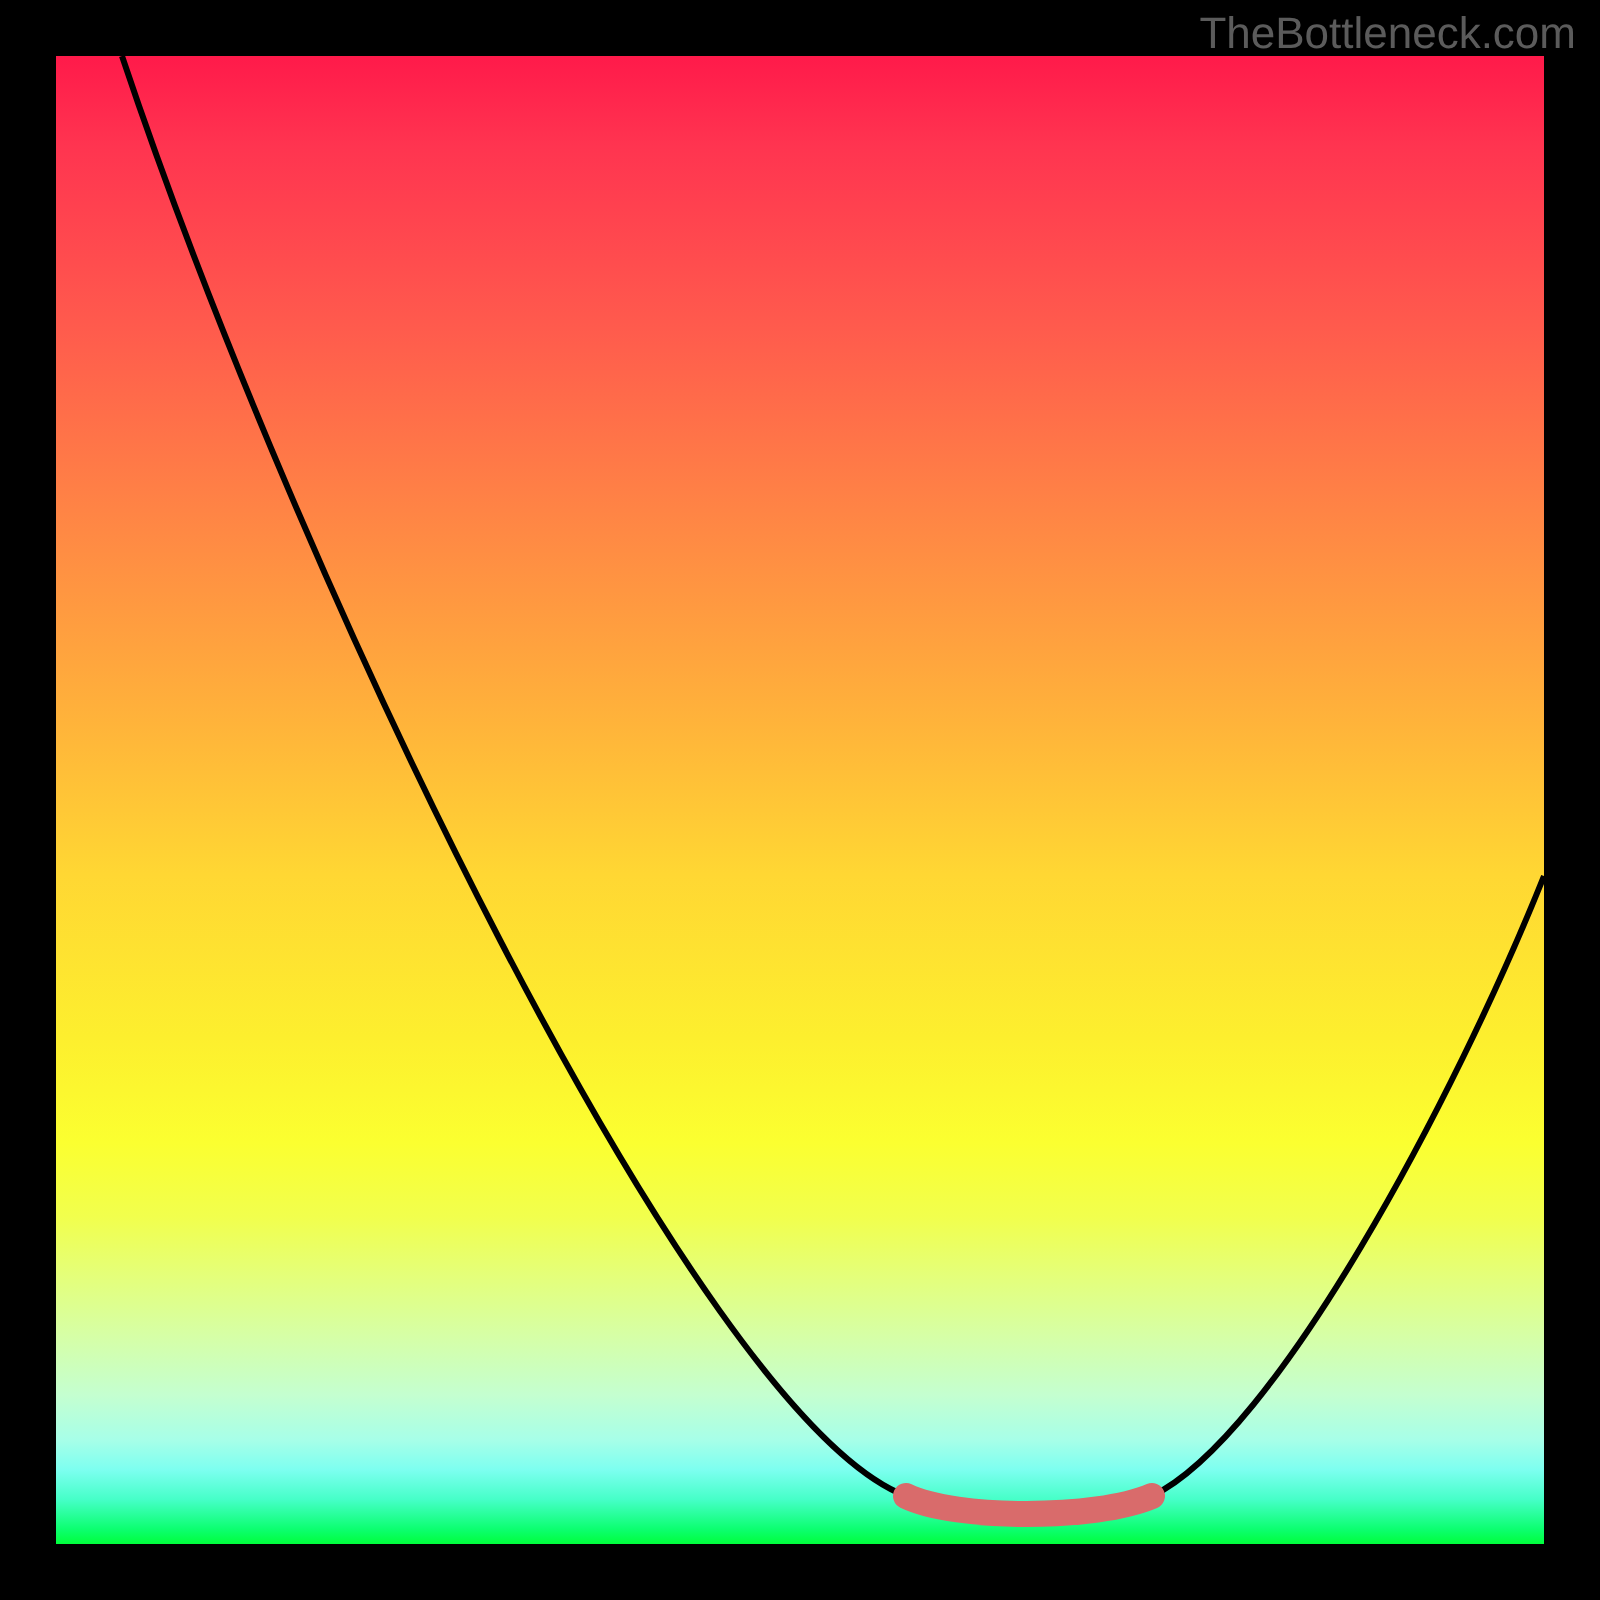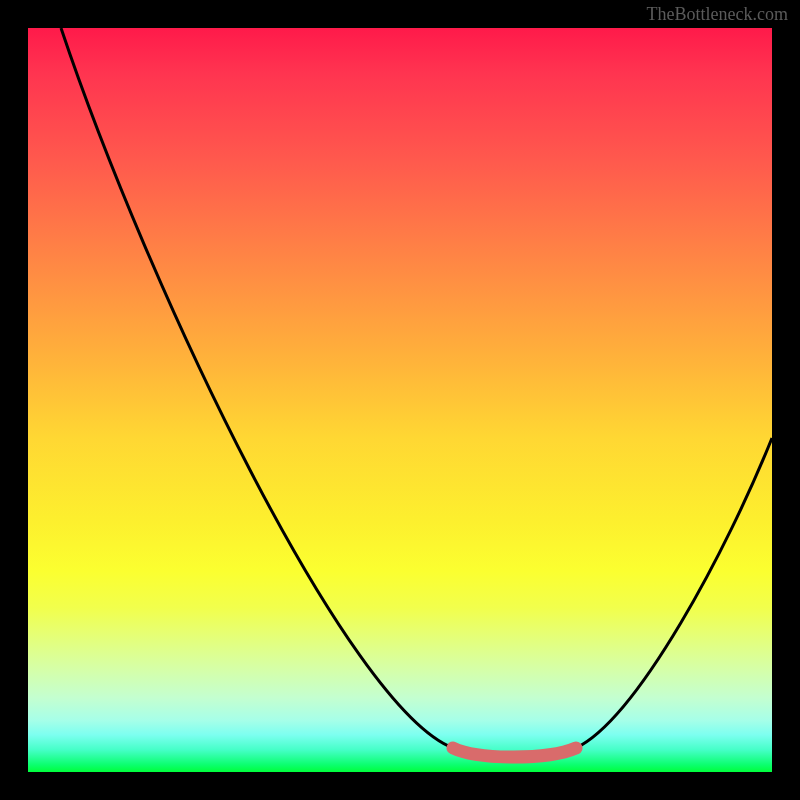--- a/index.html
+++ b/index.html
@@ -9,24 +9,23 @@
     background: #000;
     position: relative;
     overflow: hidden;
     font-family: Arial, sans-serif;
   }
   .watermark {
     position: absolute;
     top: 4px;
     right: 12px;
     color: #5b5b5b;
-    font-size: 18px;
+    font-size: 22px;
     font-weight: 500;
     z-index: 10;
-    font-family: Liberation Serif, serif;
   }
   .plot-area {
     position: absolute;
     left: 28px;
     top: 28px;
     width: 744px;
     height: 744px;
     overflow: hidden;
   }
   .gradient {

